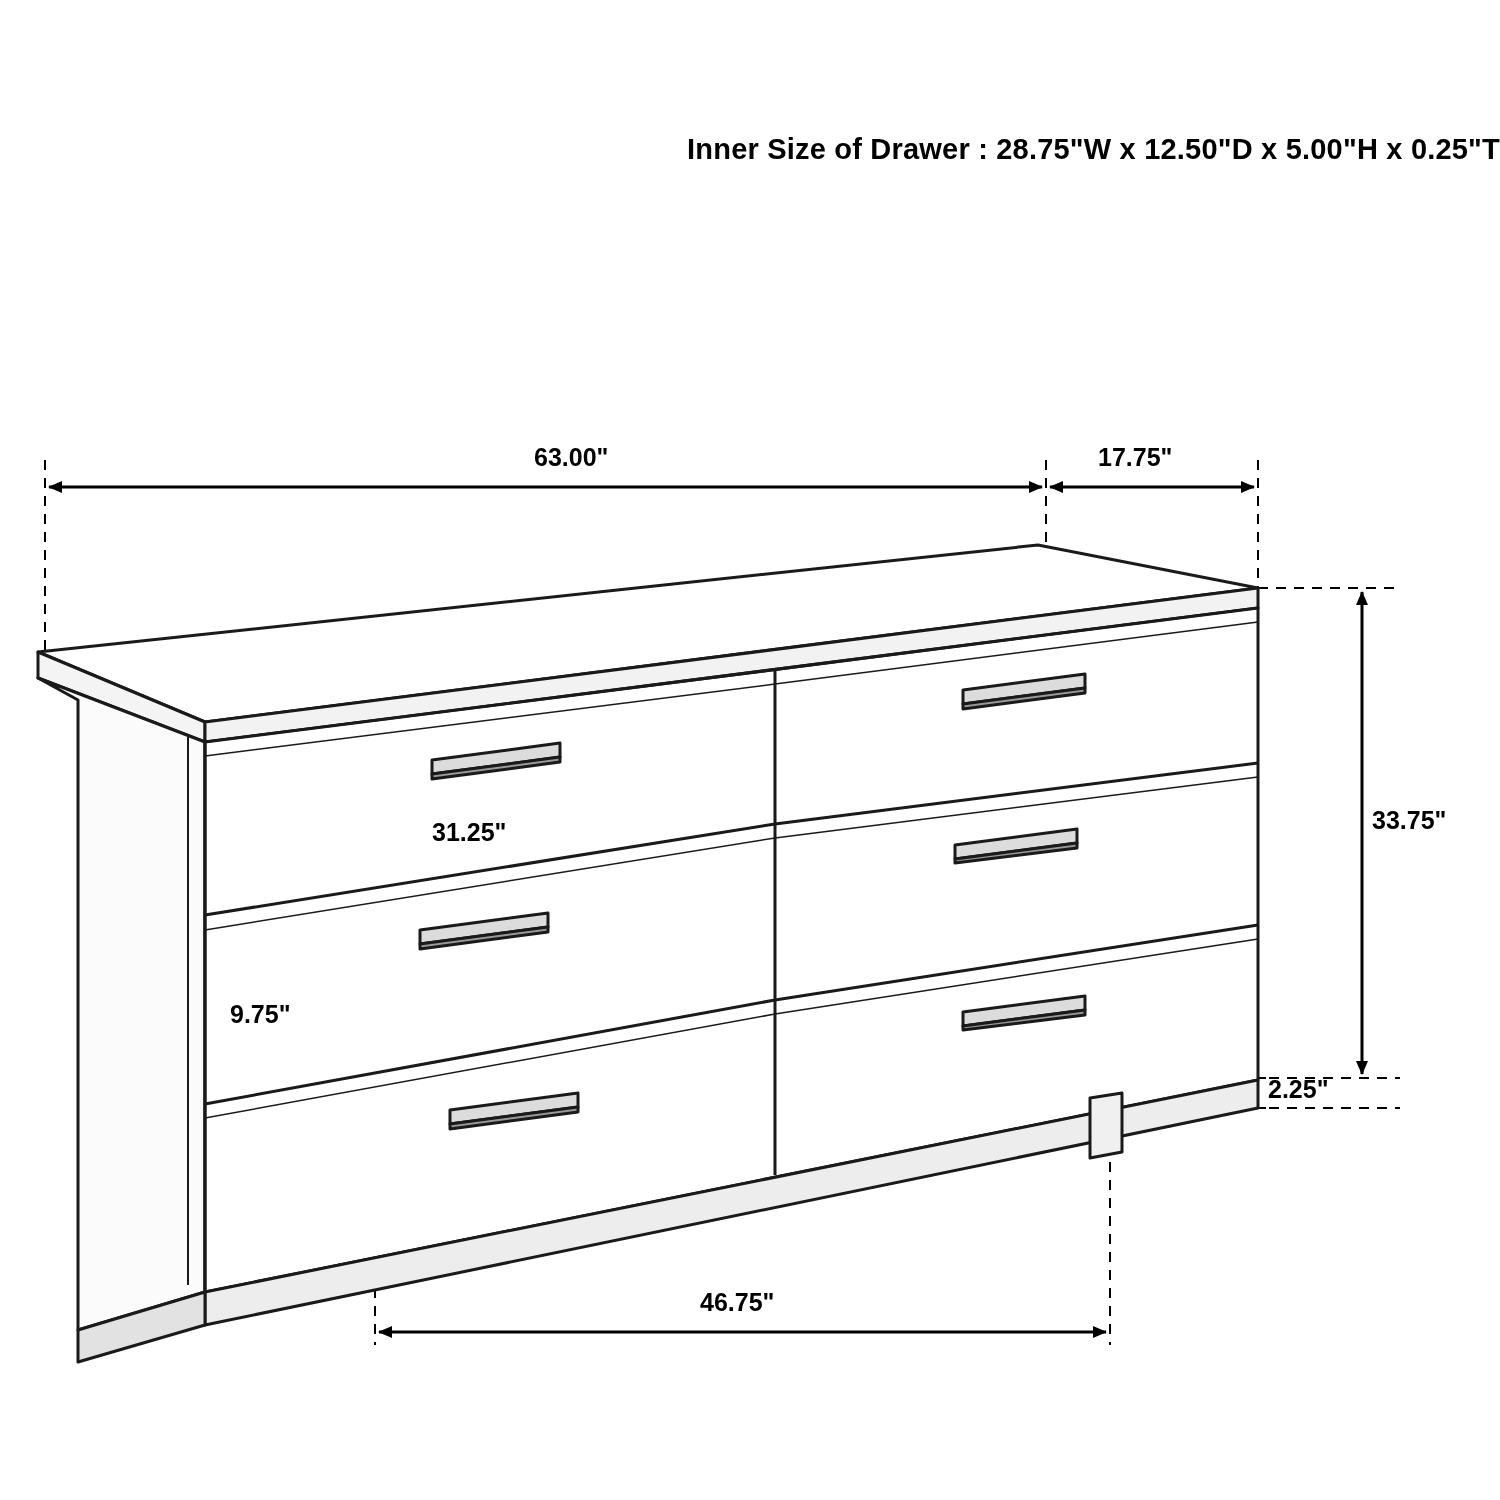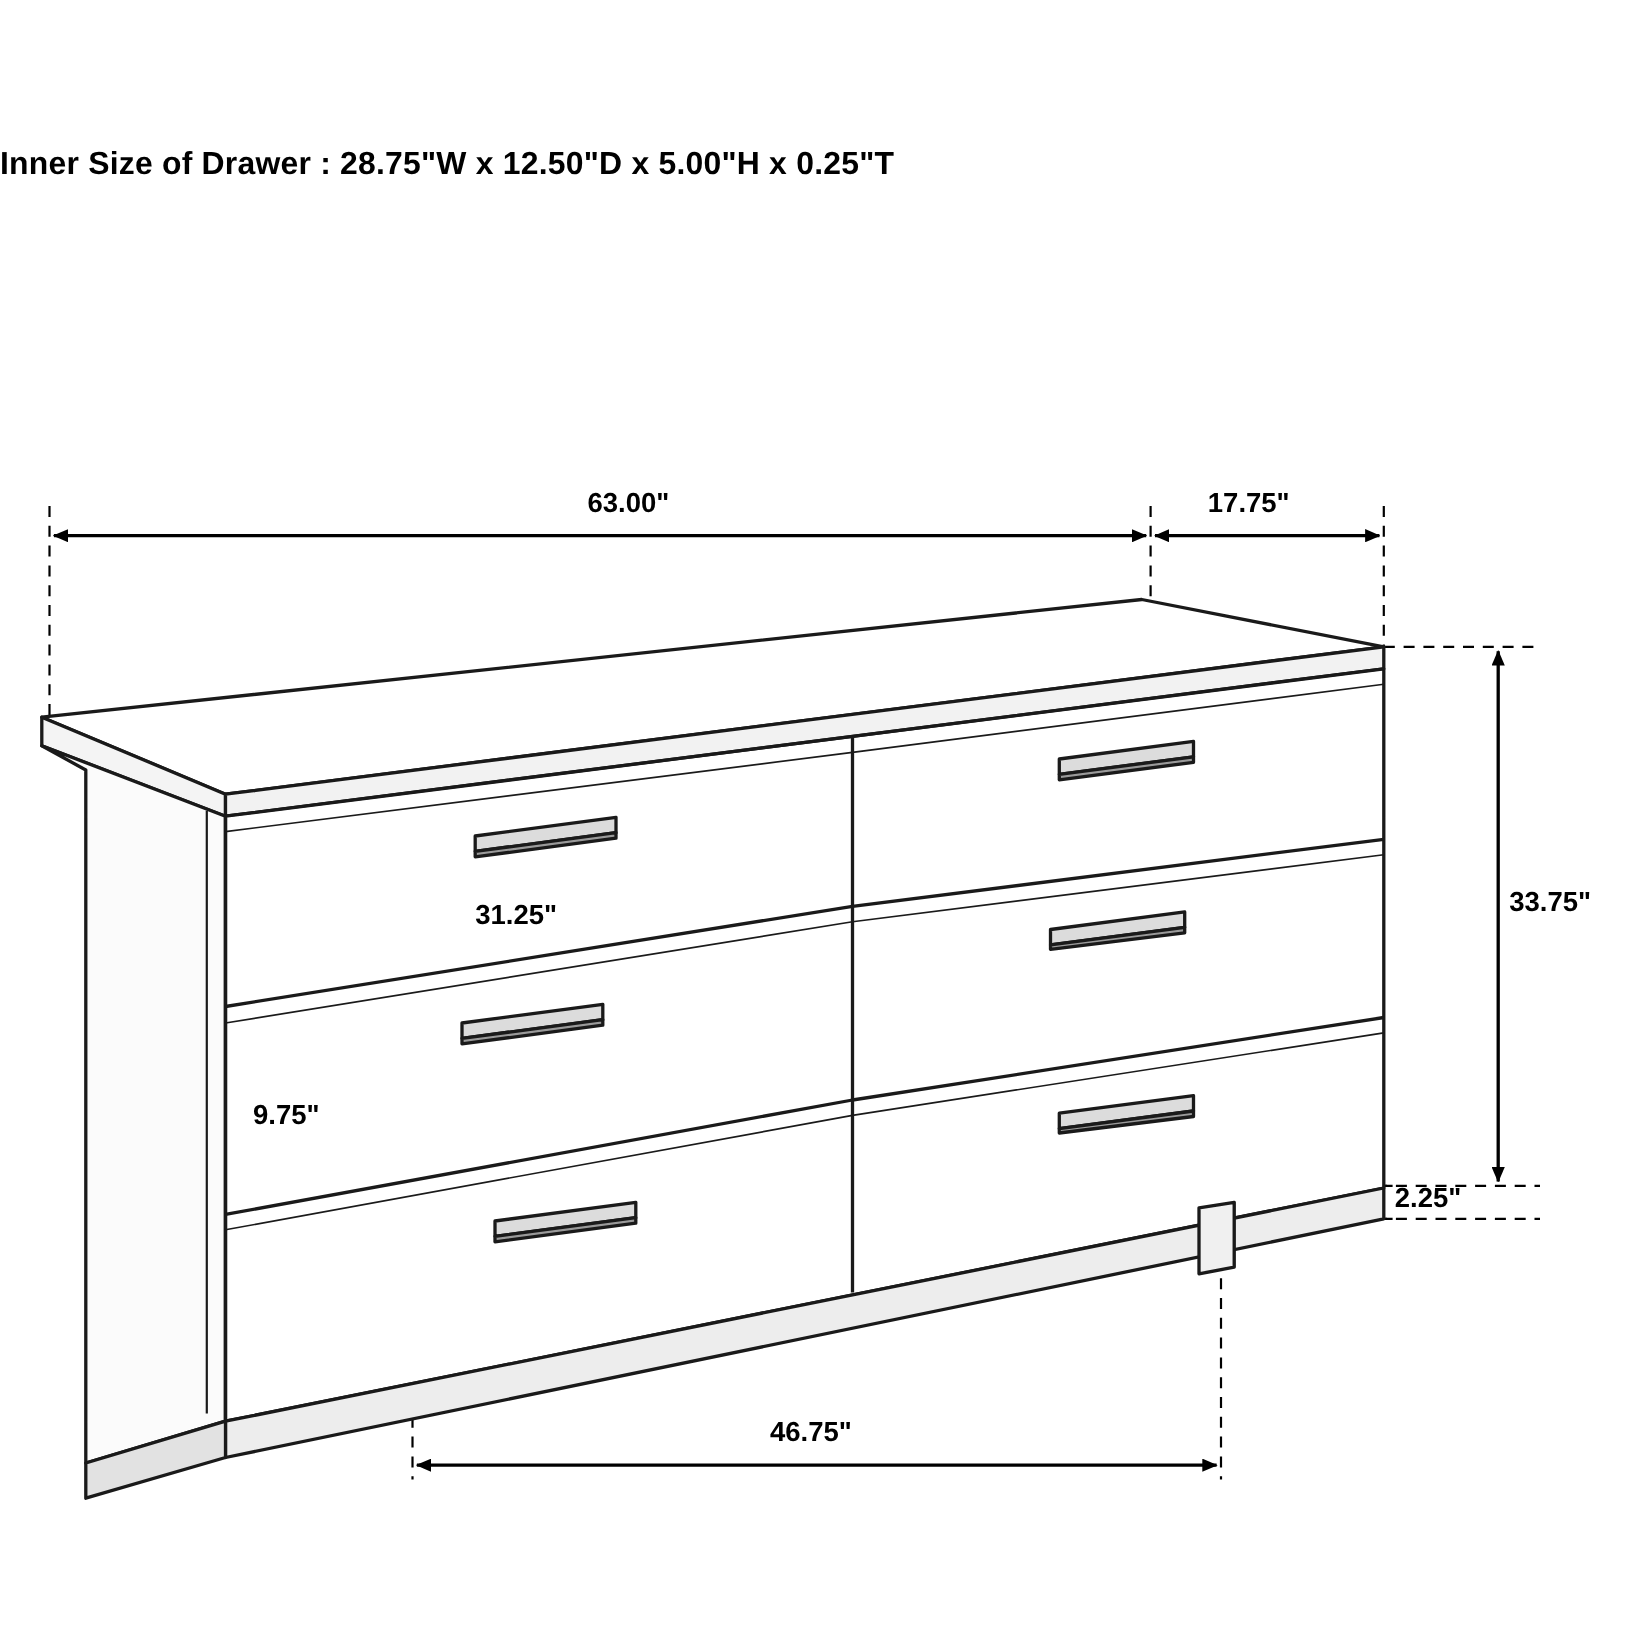--- a/index.html
+++ b/index.html
@@ -20,21 +20,21 @@
     left: 0;
     top: 0;
     width: 1500px;
     height: 1500px;
   }
   .title {
     position: absolute;
     left: 0;
     top: 133px;
     width: 1500px;
-    text-align: left;
+    text-align: right;
     font-size: 29px;
     font-weight: bold;
     letter-spacing: 0.2px;
     color: #000;
   }
   svg.diagram {
     position: absolute;
     left: 0;
     top: 0;
     width: 1500px;

